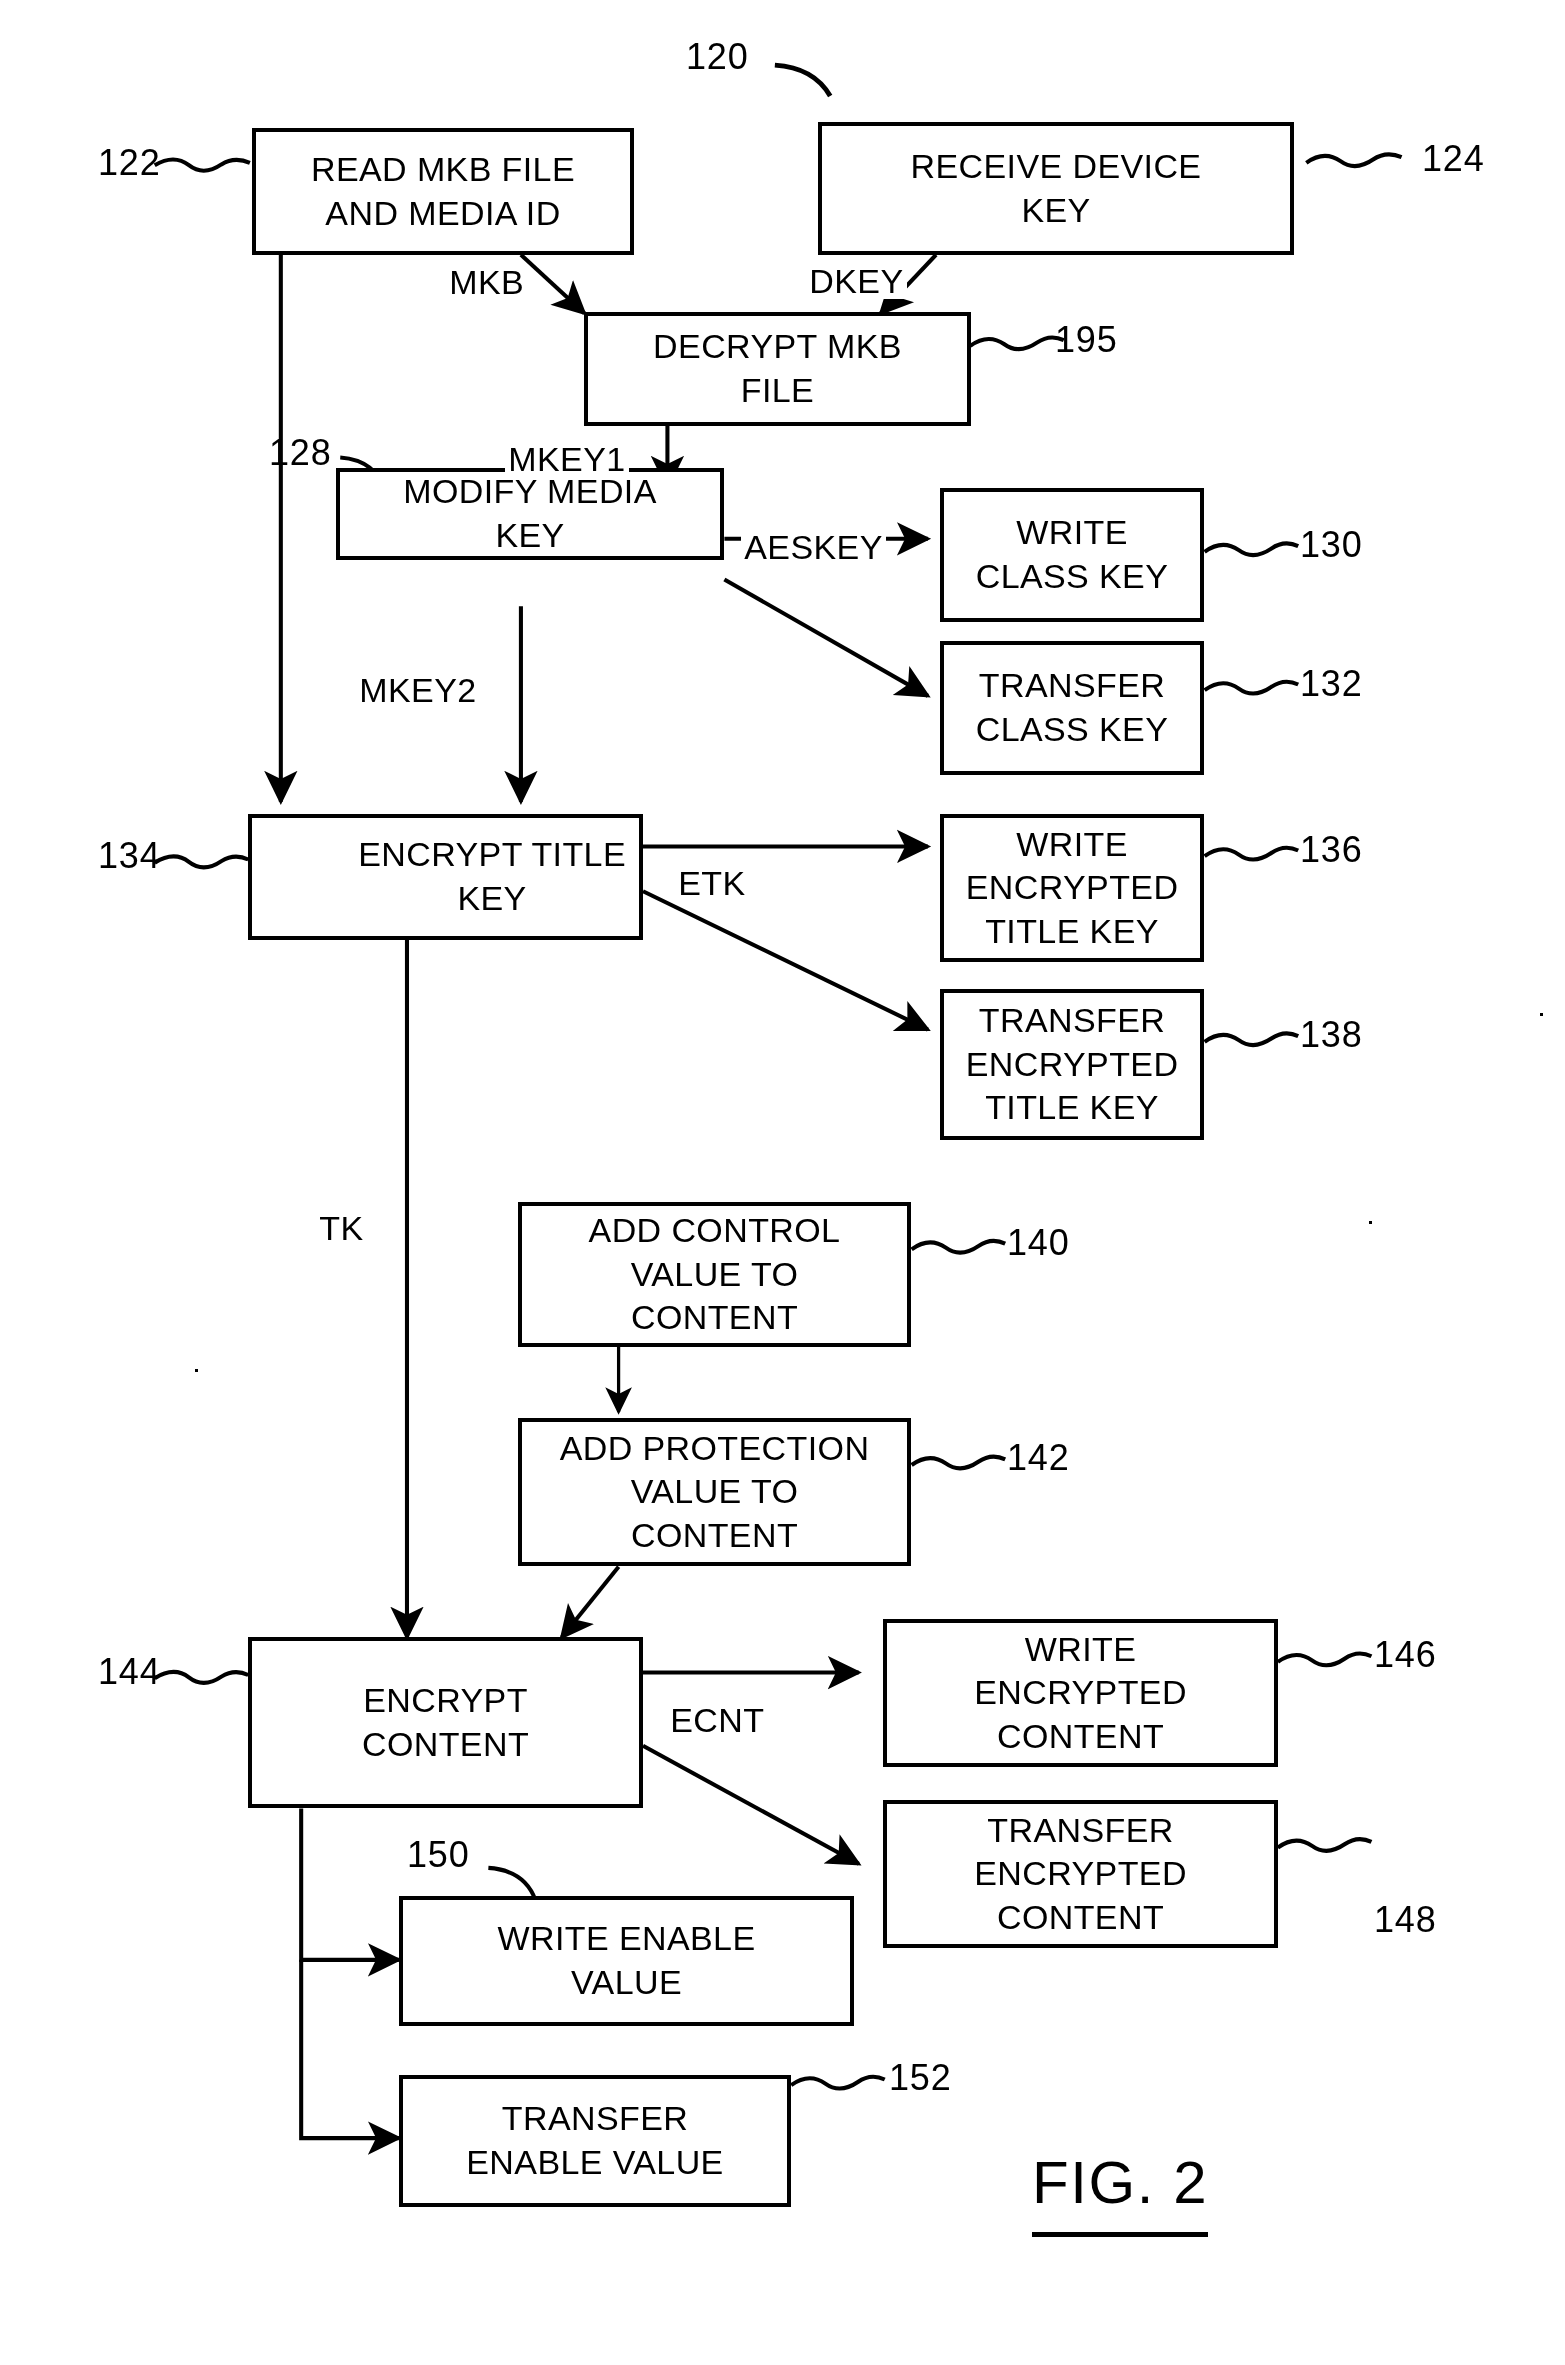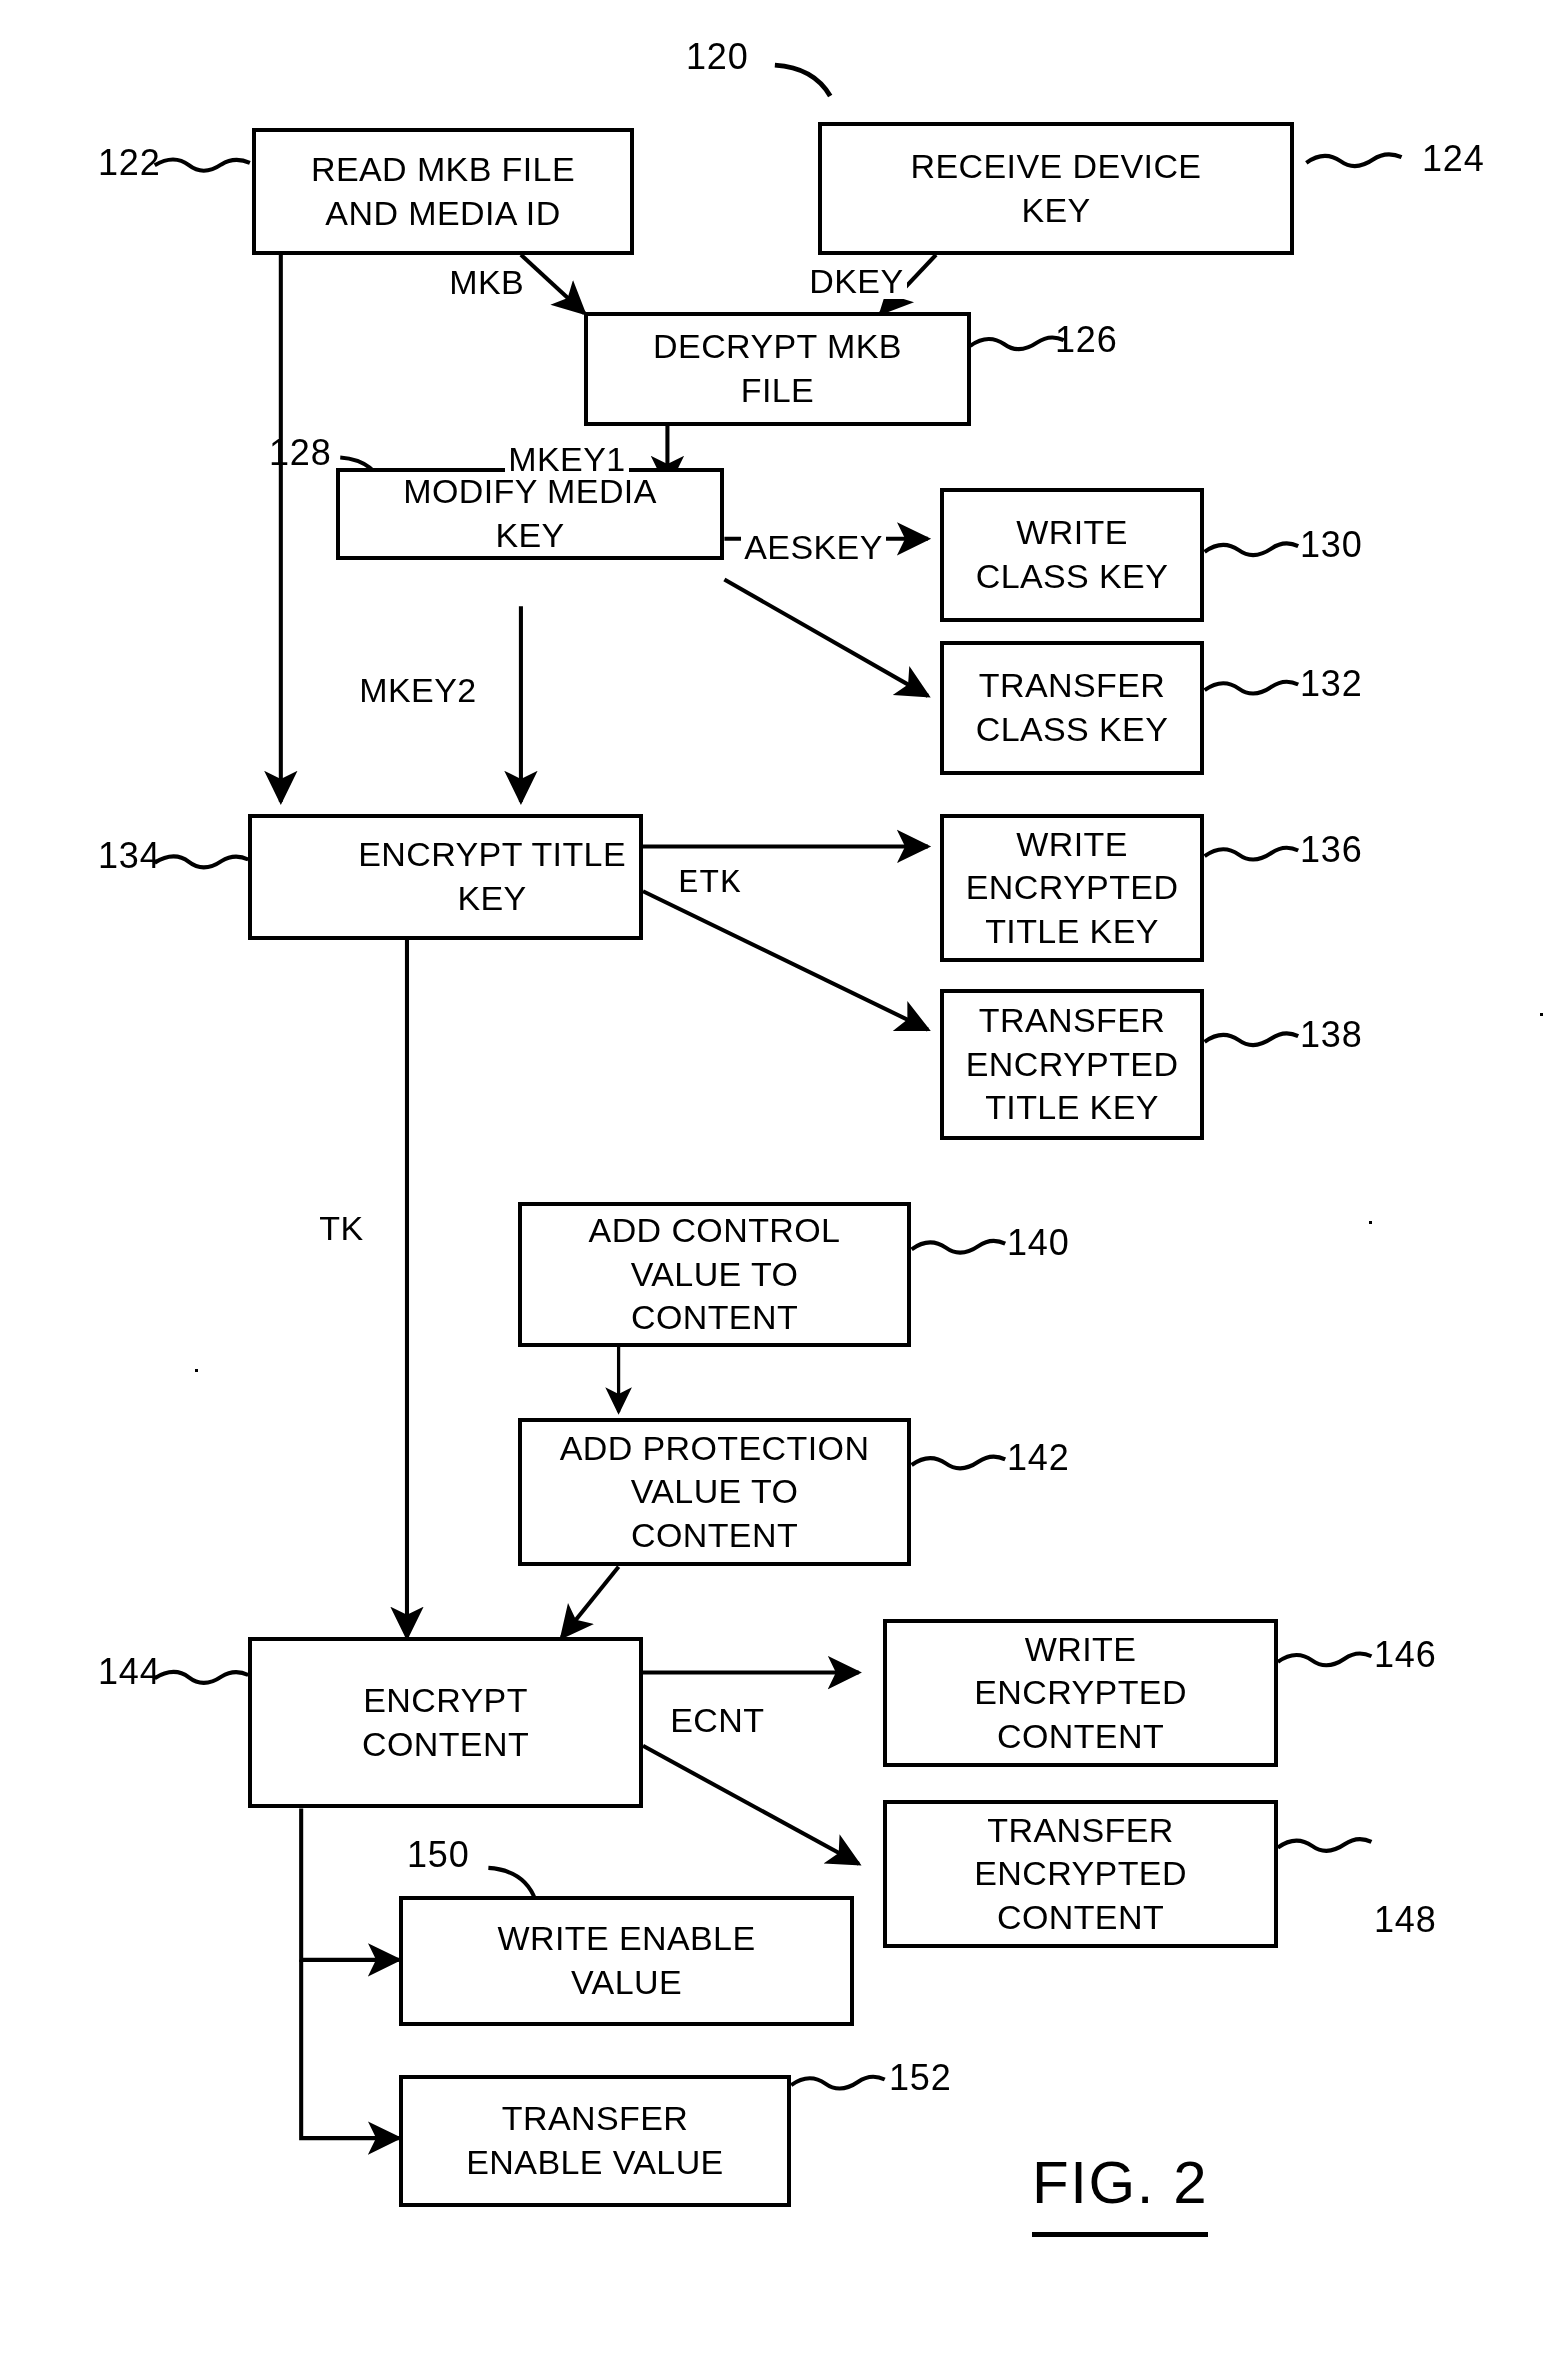--- a/index.html
+++ b/index.html
@@ -279,40 +279,40 @@
   <div class="node" style="left:399px; top:2075px; width:392px; height:132px;">
     <span>
       <span>TRANSFER</span>
       <span>ENABLE VALUE</span>
     </span>
   </div>
 
   <div class="refnum" style="left:686px; top:39px;">120</div>
   <div class="refnum" style="left:98px; top:145px;">122</div>
   <div class="refnum" style="left:1422px; top:141px;">124</div>
-  <div class="refnum" style="left:1055px; top:322px;">126</div>
+  <div class="refnum" style="left:1055px; top:322px;">195</div>
   <div class="refnum" style="left:269px; top:435px;">128</div>
   <div class="refnum" style="left:1300px; top:527px;">130</div>
   <div class="refnum" style="left:1300px; top:666px;">132</div>
   <div class="refnum" style="left:98px; top:838px;">134</div>
   <div class="refnum" style="left:1300px; top:832px;">136</div>
   <div class="refnum" style="left:1300px; top:1017px;">138</div>
   <div class="refnum" style="left:1007px; top:1225px;">140</div>
   <div class="refnum" style="left:1007px; top:1440px;">142</div>
   <div class="refnum" style="left:98px; top:1654px;">144</div>
   <div class="refnum" style="left:1374px; top:1637px;">146</div>
   <div class="refnum" style="left:1374px; top:1902px;">148</div>
   <div class="refnum" style="left:407px; top:1837px;">150</div>
   <div class="refnum" style="left:889px; top:2060px;">152</div>
 
   <div class="edgelabel" style="left:446px; top:264px;">MKB</div>
   <div class="edgelabel" style="left:806px; top:263px;">DKEY</div>
   <div class="edgelabel" style="left:505px; top:441px;">MKEY1</div>
   <div class="edgelabel" style="left:741px; top:529px;">AESKEY</div>
   <div class="edgelabel" style="left:356px; top:672px;">MKEY2</div>
-  <div class="edgelabel" style="left:675px; top:865px;font-family:Liberation Mono, monospace;">ETK</div>
+  <div class="edgelabel" style="left:675px; top:865px;">ETK</div>
   <div class="edgelabel" style="left:316px; top:1210px;">TK</div>
   <div class="edgelabel" style="left:667px; top:1702px;">ECNT</div>
 
   <div class="figlabel" style="left:1032px; top:2153px;">FIG. 2</div>
 
 </div>
 
 
 </body></html>

